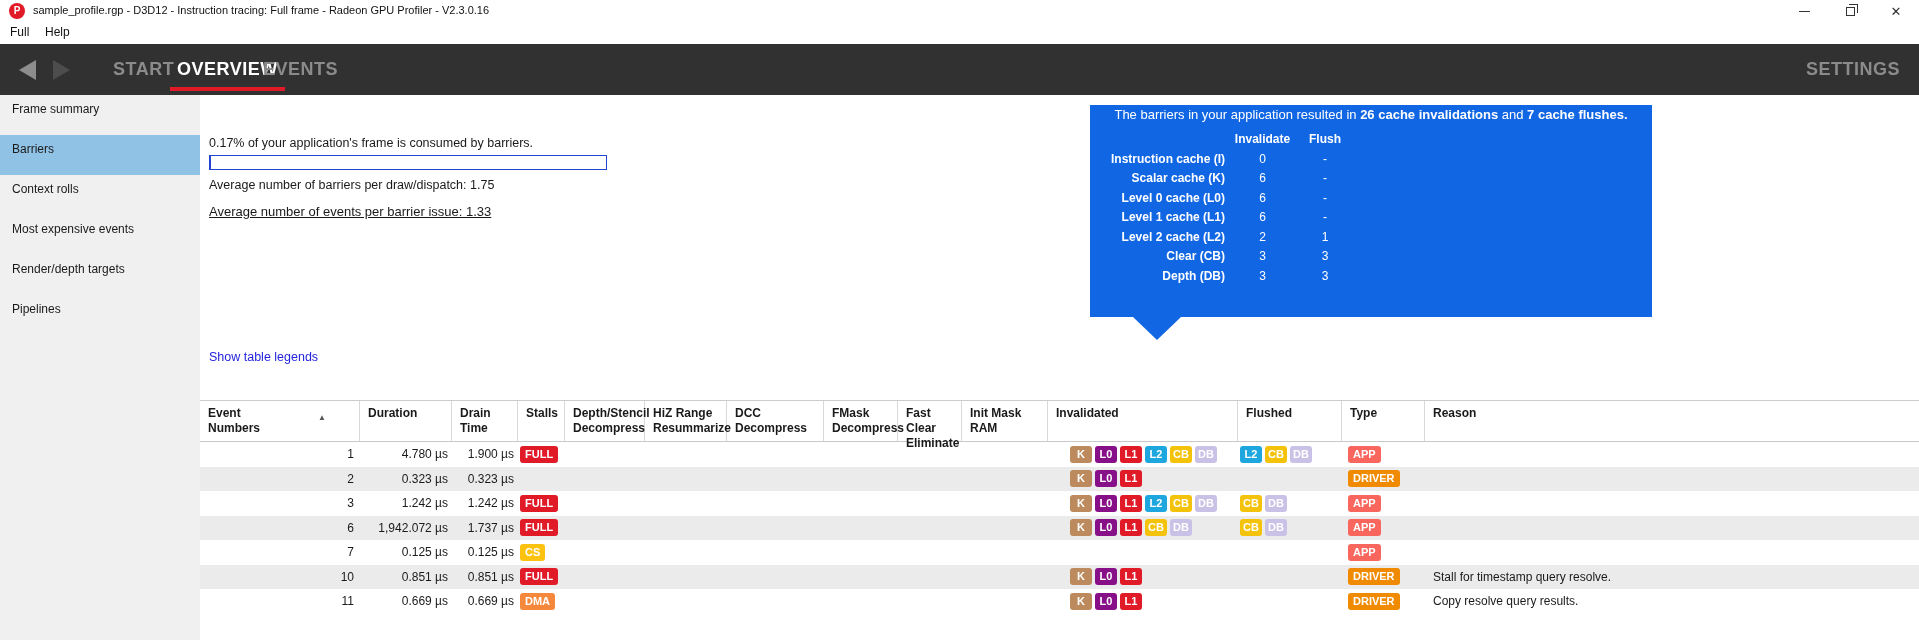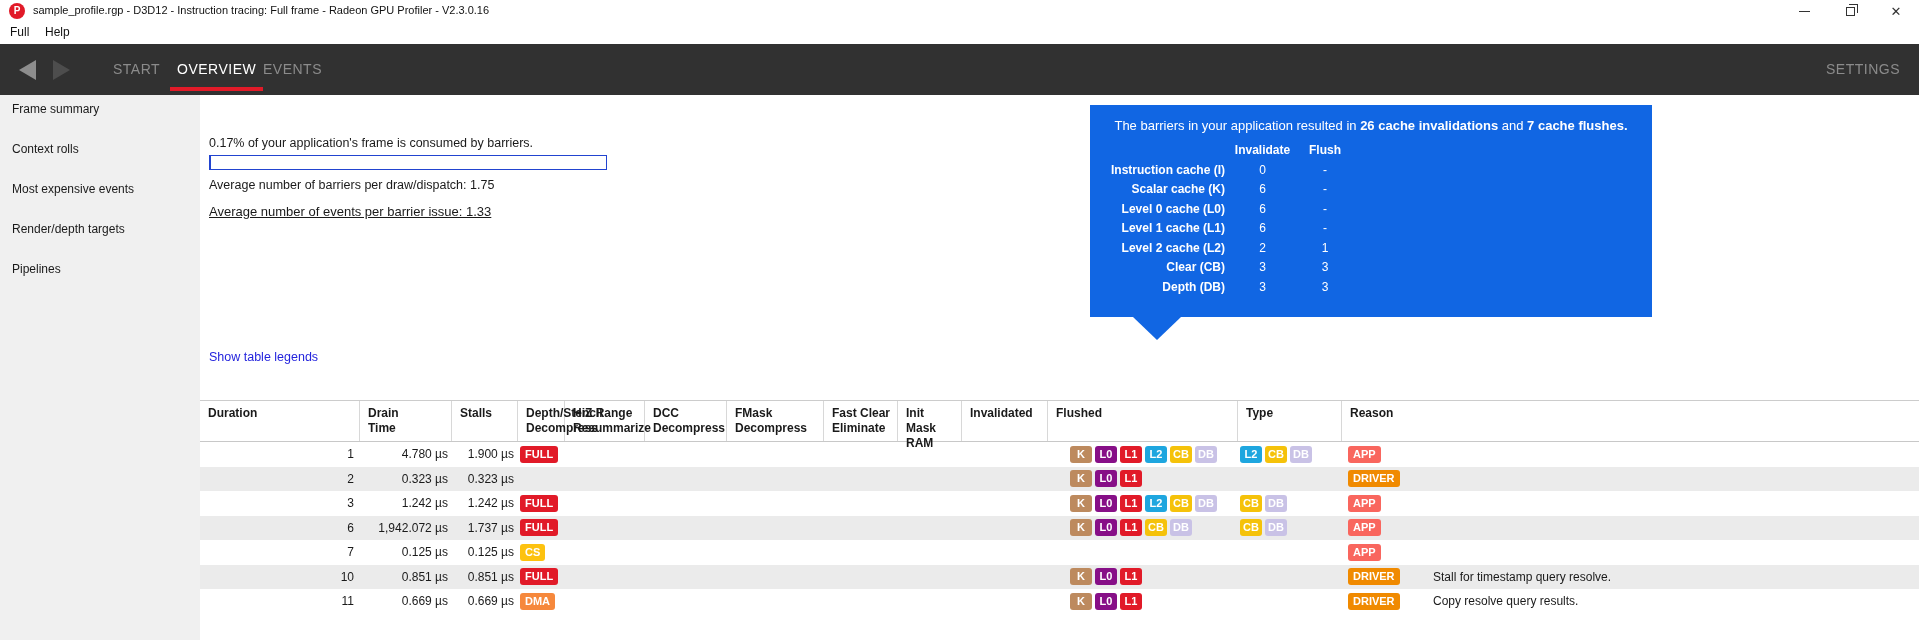--- a/index.html
+++ b/index.html
@@ -23,41 +23,41 @@
   .menubar { position:absolute; left:0; top:22px; width:1919px; height:22px; background:#ffffff; }
   .menu-item { position:absolute; top:3px; font-size:12px; color:#111; }
   .menu-file { left:10px; } .menu-help { left:45px; }
 
   
   .navbar { position:absolute; left:0; top:44px; width:1919px; height:51px; background:#313131; }
   .nav-arrow { position:absolute; top:0; height:51px; width:30px; display:flex; align-items:center; justify-content:center; }
   .nav-back { left:12px; } .nav-fwd { left:46px; }
   .tri-left  { width:0; height:0; border-top:10px solid transparent; border-bottom:10px solid transparent; border-right:17px solid #8d8d8d; }
   .tri-right { width:0; height:0; border-top:10px solid transparent; border-bottom:10px solid transparent; border-left:17px solid #4d4d4d; }
-  .nav-tab { position:absolute; top:0; height:47px; line-height:51px; font-size:14px; font-weight:normal;
+  .nav-tab { position:absolute; top:0; height:47px; line-height:51px; font-size:18px; font-weight:bold;
              letter-spacing:0.5px; color:#8b8b8b; white-space:nowrap; }
   .tab-start { left:113px; } .tab-overview { left:177px; color:#ffffff; } .tab-events { left:263px; }
   .tab-settings { right:19px; }
   .tab-overview::after { content:""; position:absolute; left:-7px; right:-7px; bottom:0; height:4px; background:#e11a28; }
 
   
   .sidebar { position:absolute; left:0; top:95px; width:200px; height:545px; background:#f0f0f0; }
   .side-item { height:40px; line-height:29px; padding-left:12px; font-size:12px; color:#1a1a1a; cursor:default; }
   .side-item.selected { background:#90c2e5; }
 
   
   .consumed { position:absolute; left:209px; top:136px; font-size:12.5px; }
   .pbar { position:absolute; left:209px; top:155px; width:398px; height:15px; border:1px solid #2244d0; background:#fff; }
   .pfill { height:100%; background:#2244d0; }
   .avg1 { position:absolute; left:209px; top:178px; font-size:12.5px; }
   .avg2 { position:absolute; left:209px; top:204px; font-size:13px;text-decoration:underline; }
 
   
   .callout { position:absolute; left:1090px; top:105px; width:562px; height:212px; background:#1166e3; color:#ffffff; }
-  .co-heading { padding-top:13px; text-align:center; font-size:13px; }
+  .co-heading { padding-top:2px; text-align:center; font-size:13px; }
   .co-heading b { font-weight:bold; }
   .co-table { display:grid; grid-template-columns:135px 75px 50px; margin-top:8px; line-height:19.5px; font-size:12px; }
   .co-cell-label { text-align:right; font-weight:bold; }
   .co-cell-val { text-align:center; }
   .co-cell-head { text-align:center; font-weight:bold; }
   .co-arrow { position:absolute; left:43px; top:212px; width:0; height:0;
               border-left:24px solid transparent; border-right:24px solid transparent; border-top:23px solid #1166e3; }
 
   
   .legend-link { position:absolute; left:209px; top:350px; font-size:12.5px; color:#2424dd; text-decoration:none; cursor:pointer; }
@@ -119,20 +119,21 @@
       <span class="tri-right"></span>
     </span>
   <span class="nav-tab tab-start">START</span>
   <span class="nav-tab tab-overview">OVERVIEW</span>
   <span class="nav-tab tab-events">EVENTS</span>
   <span class="nav-tab tab-settings">SETTINGS</span>
 </div>
 
 <div class="sidebar">
     <div class="side-item">Frame summary</div>
+    <div class="side-item selected">Barriers</div>
     <div class="side-item">Context rolls</div>
     <div class="side-item">Most expensive events</div>
     <div class="side-item">Render/depth targets</div>
     <div class="side-item">Pipelines</div>
   </div>
 
 <div>
   <div class="consumed">0.17% of your application's frame is consumed by barriers.</div>
   <div class="pbar">
     <div class="pfill" style="width: 0.17%;"></div>
@@ -168,20 +169,22 @@
         <div class="co-cell-val">3</div>
         <div class="co-cell-val">3</div>
       </div>
     <div class="co-arrow"></div>
   </div>
 
   <a class="legend-link">Show table legends</a>
 
   <div class="btable">
     <div class="thead trow">
+        <div class="hcell">Event
+Numbers<span class="sort-icon">▲</span></div>
         <div class="hcell">Duration</div>
         <div class="hcell">Drain
 Time</div>
         <div class="hcell">Stalls</div>
         <div class="hcell">Depth/Stencil
 Decompress</div>
         <div class="hcell">HiZ Range
 Resummarize</div>
         <div class="hcell">DCC
 Decompress</div>

